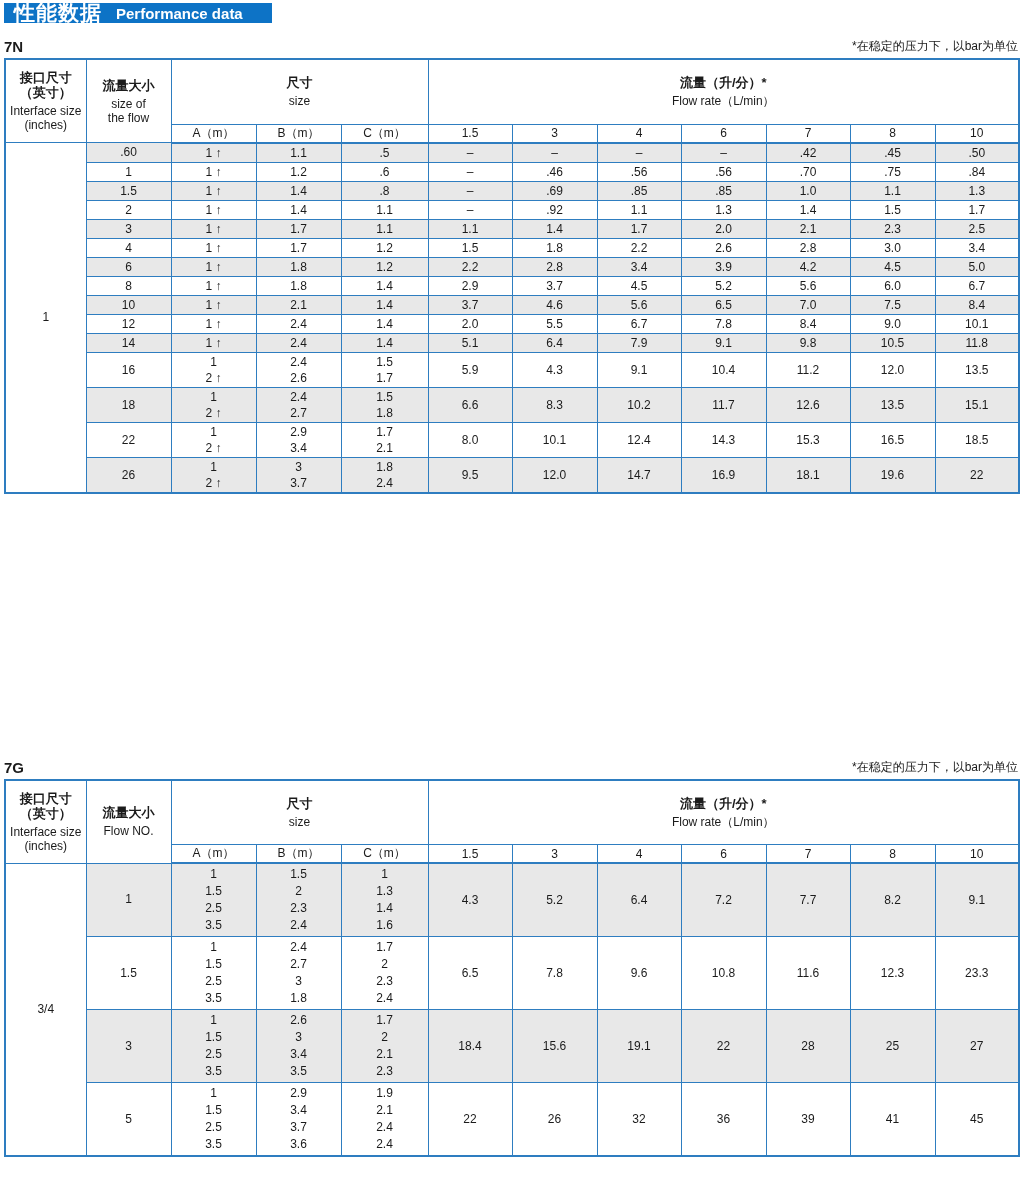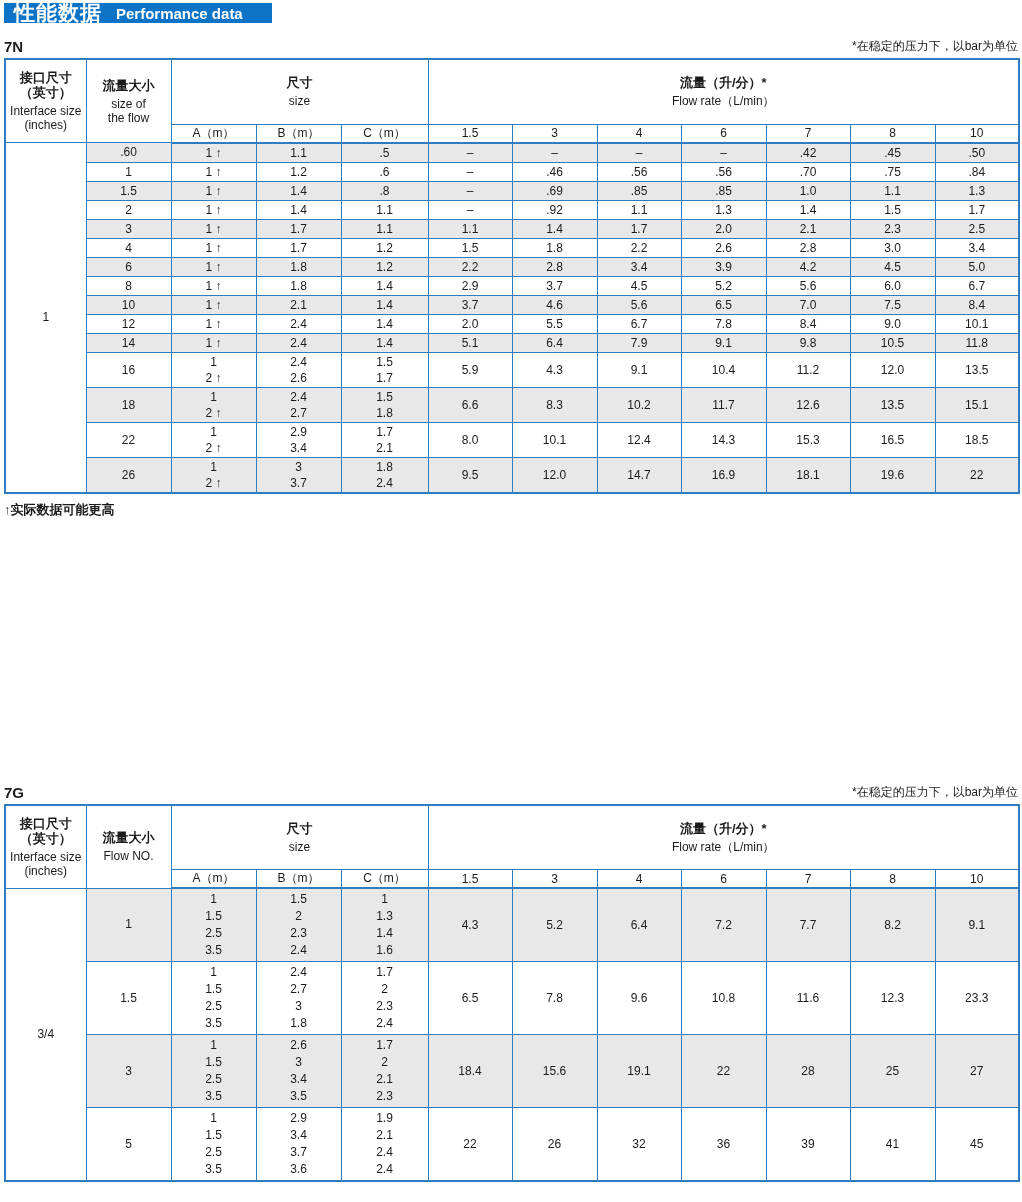--- a/index.html
+++ b/index.html
@@ -412,21 +412,20 @@
               <td>12.0</td>
               <td>14.7</td>
               <td>16.9</td>
               <td>18.1</td>
               <td>19.6</td>
               <td>22</td>
             </tr>
           </tbody>
         </table>
       </div>
-    <div class="footnote">↑实际数据可能更高</div>
   </section>
 
   <section class="second">
     <div class="sec-head">
       <span class="sec-label">7G</span>
       <span class="sec-note">*在稳定的压力下，以bar为单位</span>
     </div>
     <div>
         <table class="perf t7g">
           <colgroup>

